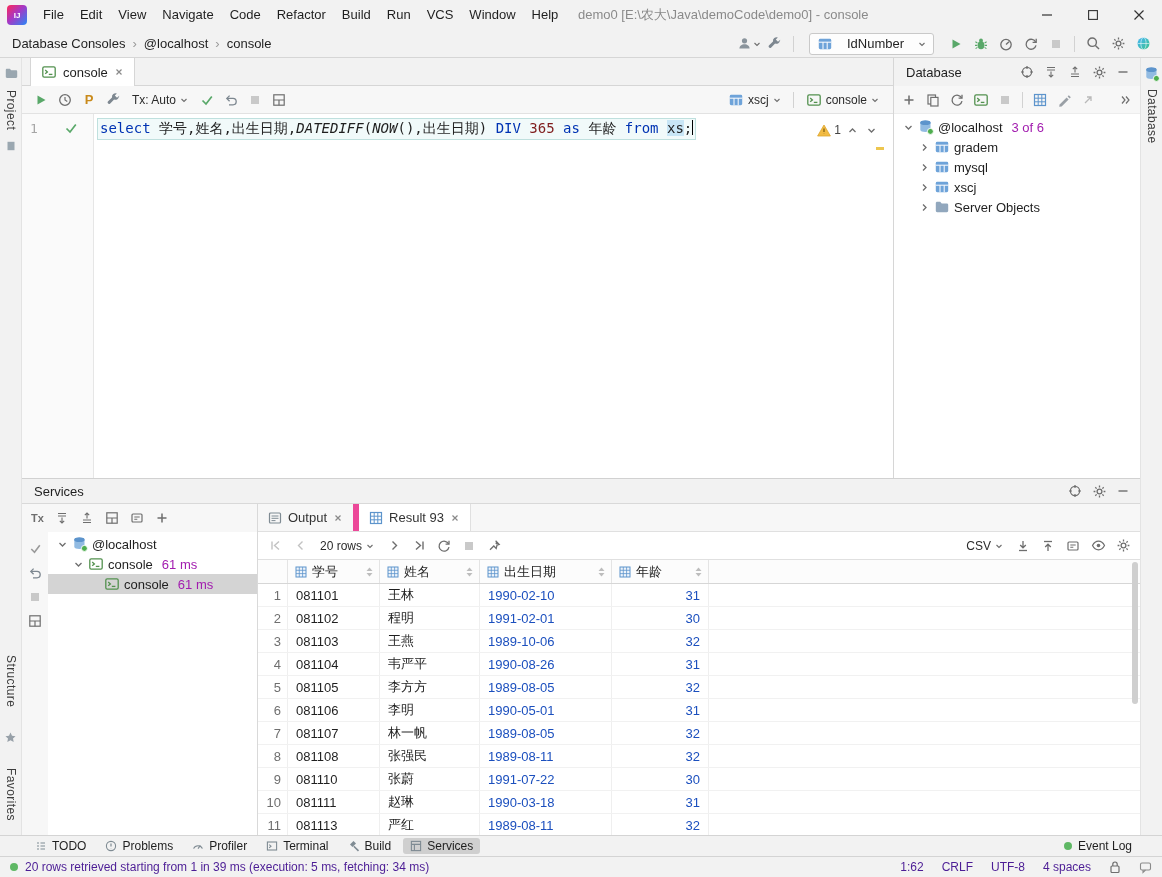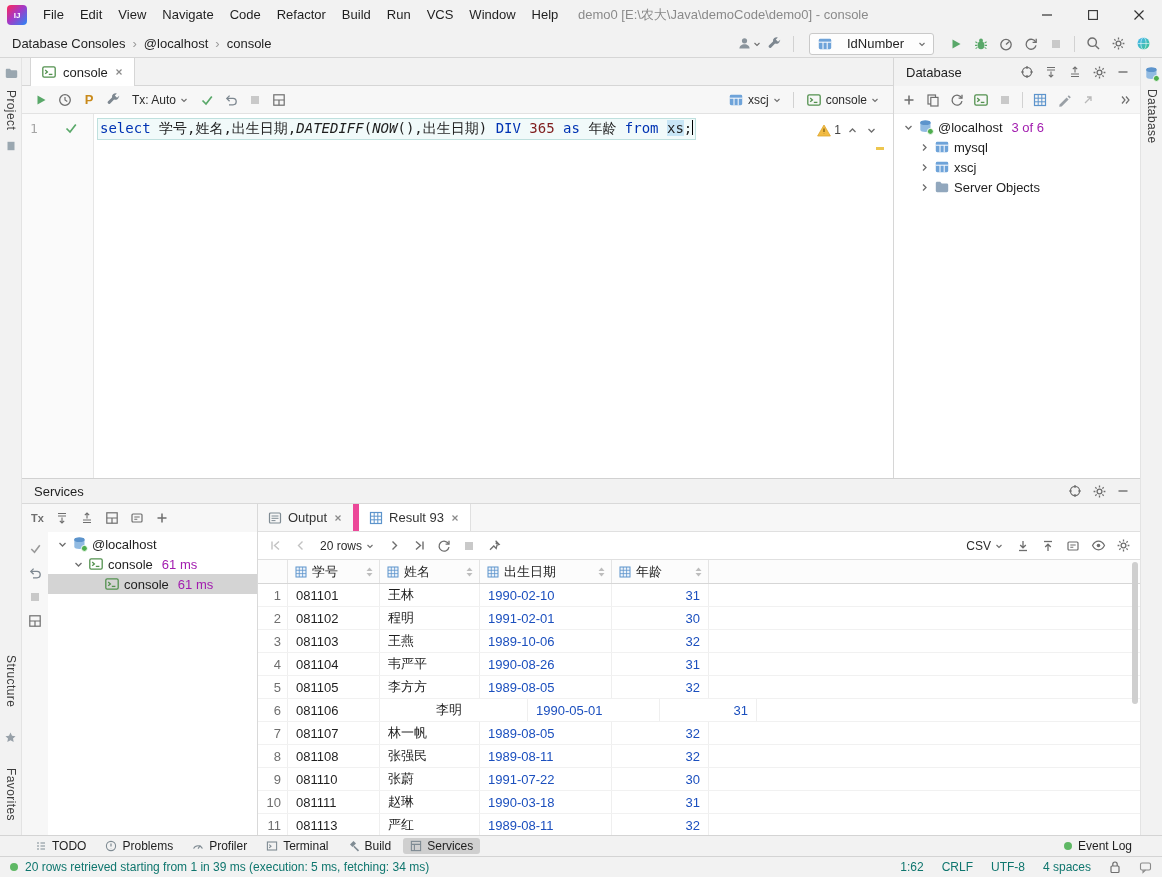--- a/index.html
+++ b/index.html
@@ -94,21 +94,21 @@
   .c-date,.c-age{color:#1b4fbe;}
   .c-age{justify-content:flex-end;}
   #svc-scroll{position:absolute;right:2px;top:58px;width:6px;height:142px;background:#cfcfcf;border-radius:3px;}
 
   
   #bottom-tools{position:absolute;left:0;top:835px;width:1162px;height:21px;background:#f2f2f2;border-top:1px solid #d4d4d4;display:flex;align-items:center;padding-left:28px;gap:5px;font-size:12px;}
   .tool-btn{display:flex;align-items:center;gap:5px;padding:1px 7px;border-radius:3px;color:#1f1f1f;}
   .tool-btn.selected{background:#cfcfcf;}
   #event-log{margin-left:auto;display:flex;align-items:center;gap:6px;margin-right:30px;font-size:12px;}
   .green-dot{width:8px;height:8px;border-radius:50%;background:#5fb865;flex:0 0 auto;}
-  #statusbar{position:absolute;left:0;top:856px;width:1162px;height:21px;background:#f2f2f2;border-top:1px solid #d4d4d4;display:flex;align-items:center;font-size:12px;color:#0f766e;padding:0 10px 0 10px;}
+  #statusbar{position:absolute;left:0;top:856px;width:1162px;height:21px;background:#f2f2f2;border-top:1px solid #d4d4d4;display:flex;align-items:center;font-size:12px;color:#4c1d95;padding:0 10px 0 10px;}
   #status-msg{display:flex;align-items:center;gap:7px;}
   #status-right{margin-left:auto;display:flex;align-items:center;gap:18px;}
 </style>
 </head>
 <body>
 
 <header id="titlebar">
   <div id="logo">IJ</div>
   <nav id="menubar">
       <span class="menu-item">File</span>
@@ -524,20 +524,34 @@
           <svg width="11" height="11" viewBox="0 0 11 11">
             <path d="M4 2.5 L7 5.5 L4 8.5" fill="none" stroke="#6e6e6e" stroke-width="1.3"></path>
           </svg>
         </div>
         <div class="tr-icon">
           <svg width="16" height="16" viewBox="0 0 16 16">
             <rect x="1.8" y="2.8" width="12.4" height="10.4" rx="1.4" fill="#6ea3d9"></rect>
             <path d="M1.8 6.2 h12.4 M6 6.2 V13.2 M10.2 6.2 V13.2" stroke="#fff" stroke-width="1"></path>
           </svg>
         </div>
+        <div class="tr-label">gradem</div>
+      </div>
+      <div class="tree-row" style="padding-left: 24px;">
+        <div class="tr-chev">
+          <svg width="11" height="11" viewBox="0 0 11 11">
+            <path d="M4 2.5 L7 5.5 L4 8.5" fill="none" stroke="#6e6e6e" stroke-width="1.3"></path>
+          </svg>
+        </div>
+        <div class="tr-icon">
+          <svg width="16" height="16" viewBox="0 0 16 16">
+            <rect x="1.8" y="2.8" width="12.4" height="10.4" rx="1.4" fill="#6ea3d9"></rect>
+            <path d="M1.8 6.2 h12.4 M6 6.2 V13.2 M10.2 6.2 V13.2" stroke="#fff" stroke-width="1"></path>
+          </svg>
+        </div>
         <div class="tr-label">mysql</div>
       </div>
       <div class="tree-row" style="padding-left: 24px;">
         <div class="tr-chev">
           <svg width="11" height="11" viewBox="0 0 11 11">
             <path d="M4 2.5 L7 5.5 L4 8.5" fill="none" stroke="#6e6e6e" stroke-width="1.3"></path>
           </svg>
         </div>
         <div class="tr-icon">
           <svg width="16" height="16" viewBox="0 0 16 16">
@@ -909,21 +923,21 @@
         <div class="g-row">
           <div class="g-cell c-num" style="width: 30px;">5</div>
           <div class="g-cell c-id" style="width: 92px;">081105</div>
           <div class="g-cell c-name" style="width: 100px;">李方方</div>
           <div class="g-cell c-date" style="width: 132px;">1989-08-05</div>
           <div class="g-cell c-age" style="width: 97px;">32</div>
         </div>
         <div class="g-row">
           <div class="g-cell c-num" style="width: 30px;">6</div>
           <div class="g-cell c-id" style="width: 92px;">081106</div>
-          <div class="g-cell c-name" style="width: 100px; margin-left: 48px;">李明</div>
+          <div class="g-cell c-name" style="width: 100px;">李明</div>
           <div class="g-cell c-date" style="width: 132px;">1990-05-01</div>
           <div class="g-cell c-age" style="width: 97px;">31</div>
         </div>
         <div class="g-row">
           <div class="g-cell c-num" style="width: 30px;">7</div>
           <div class="g-cell c-id" style="width: 92px;">081107</div>
           <div class="g-cell c-name" style="width: 100px;">林一帆</div>
           <div class="g-cell c-date" style="width: 132px;">1989-08-05</div>
           <div class="g-cell c-age" style="width: 97px;">32</div>
         </div>

